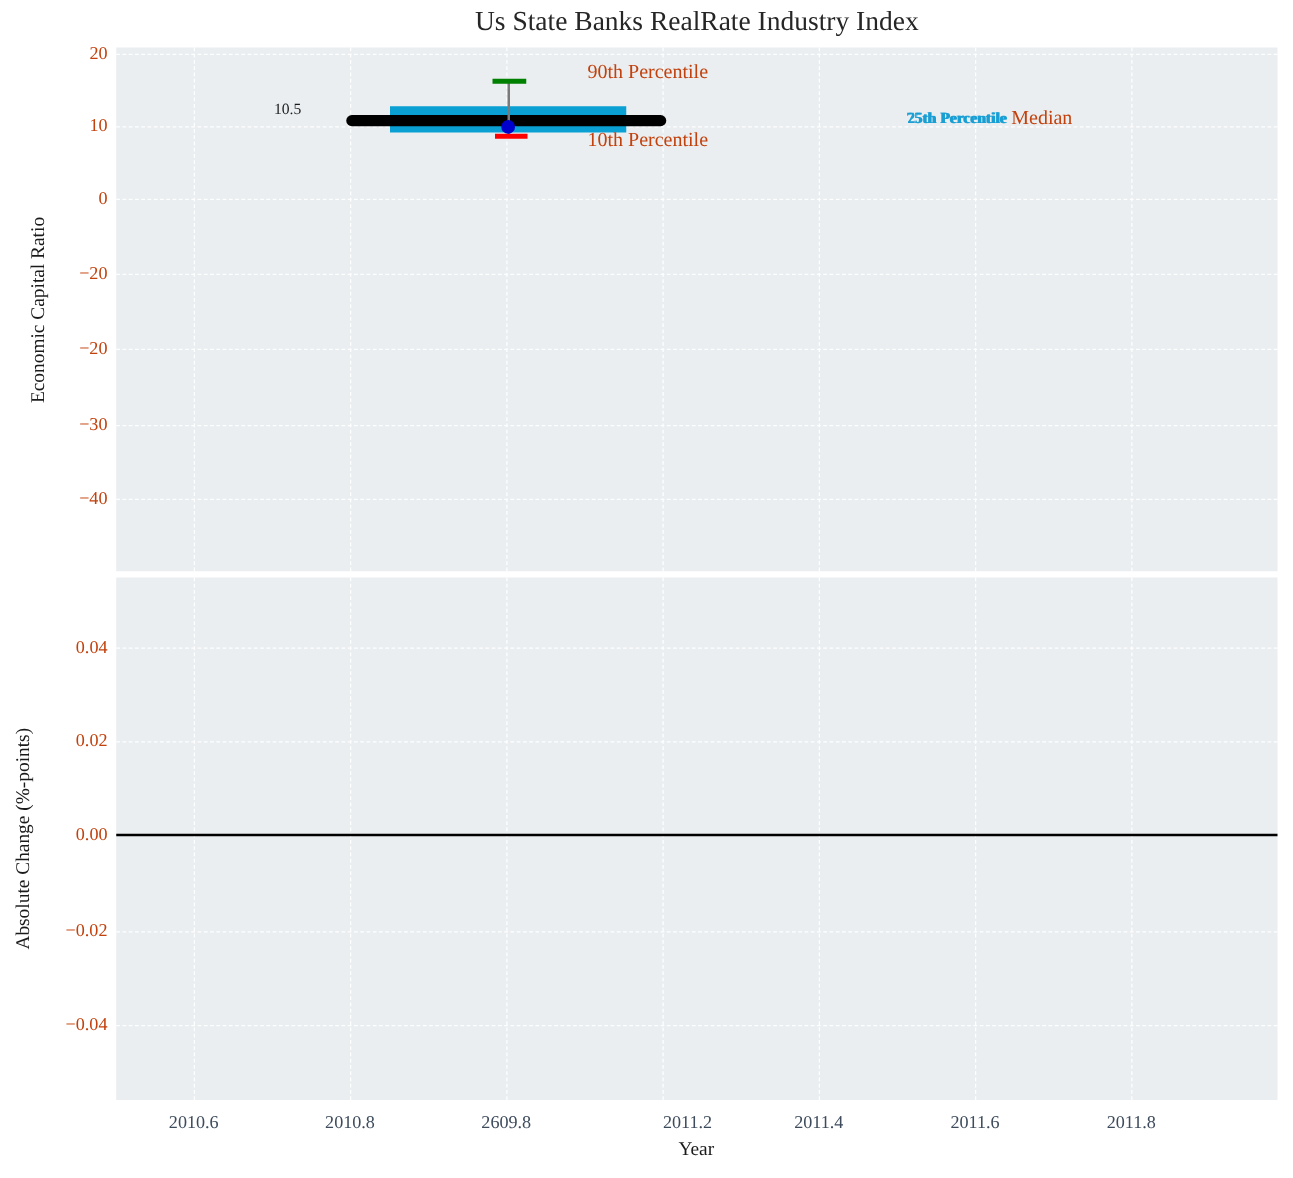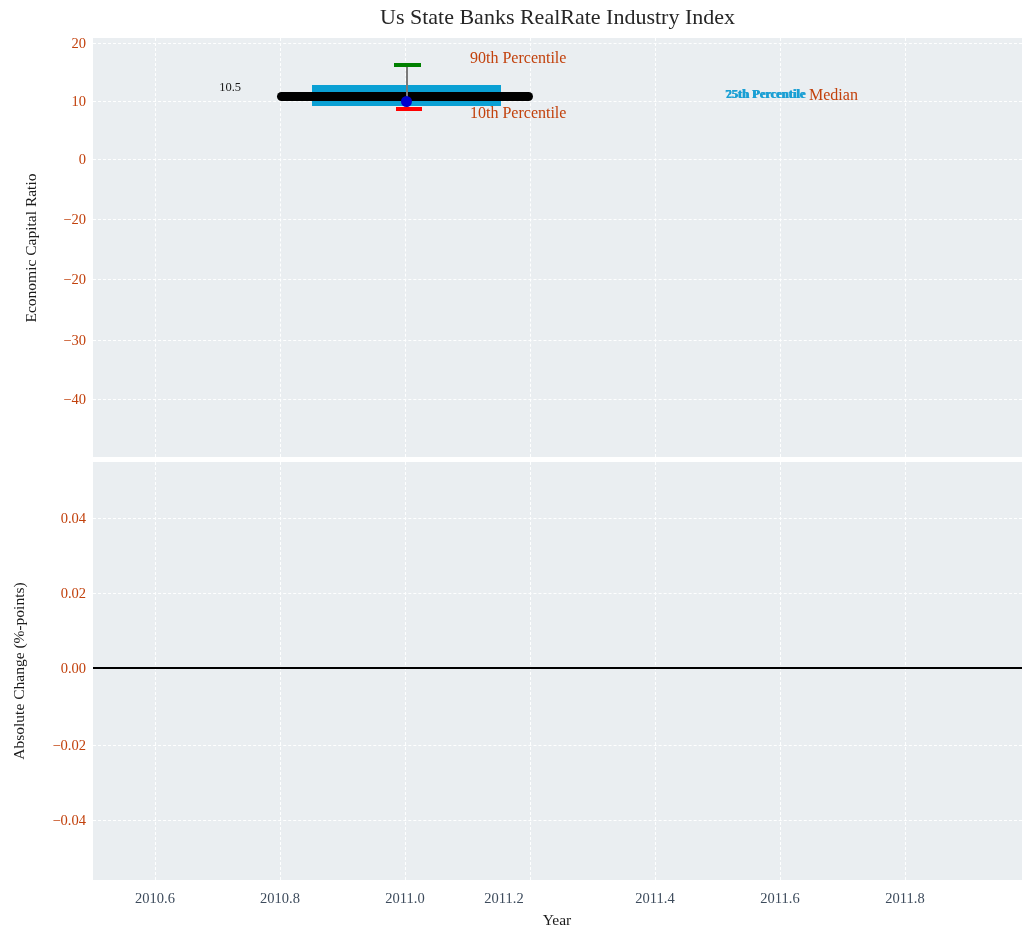--- a/index.html
+++ b/index.html
@@ -116,22 +116,22 @@
   <div class="ytick" style="top:389px">−40</div>
 
   <div class="ytick" style="top:508px">0.04</div>
   <div class="ytick" style="top:583px">0.02</div>
   <div class="ytick" style="top:658px">0.00</div>
   <div class="ytick" style="top:735px">−0.02</div>
   <div class="ytick" style="top:810px">−0.04</div>
 
   <div class="xtick" style="left:115px">2010.6</div>
   <div class="xtick" style="left:240px">2010.8</div>
-  <div class="xtick" style="left:365px">2011.0</div>
-  <div class="xtick" style="left:464px">2011.2</div>
+  <div class="xtick" style="left:365px">2609.8</div>
+  <div class="xtick" style="left:510px">2011.2</div>
   <div class="xtick" style="left:615px">2011.4</div>
   <div class="xtick" style="left:740px">2011.6</div>
   <div class="xtick" style="left:865px">2011.8</div>
 
   <div class="xlabel">Year</div>
   <div class="ylabel-anchor" style="left:31px;top:248px">
     <span>Economic Capital Ratio</span>
   </div>
   <div class="ylabel-anchor" style="left:19px;top:671px">
     <span>Absolute Change (%-points)</span>

